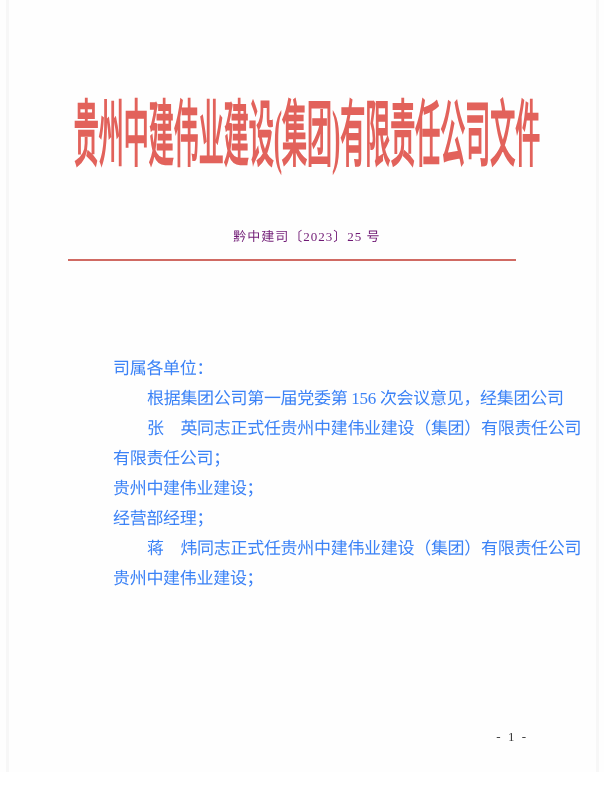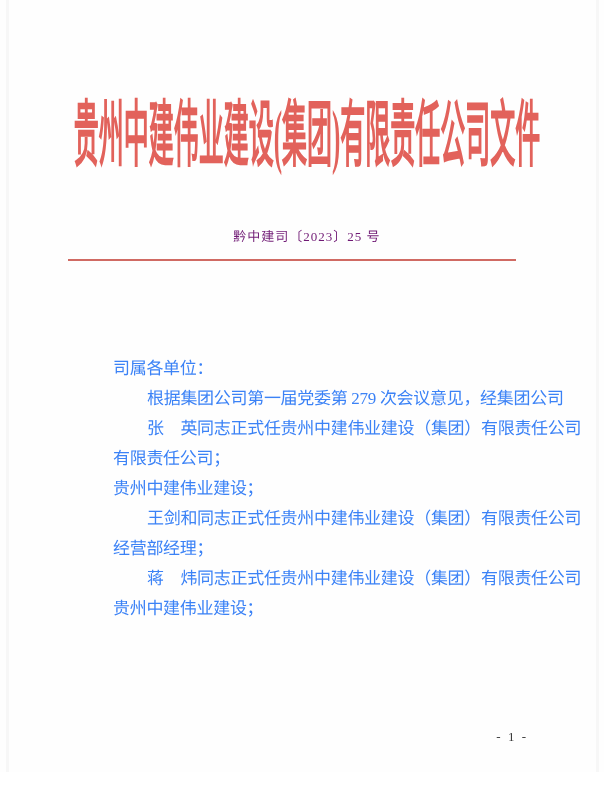--- a/index.html
+++ b/index.html
@@ -128,25 +128,24 @@
     <span class="stretch">贵州中建伟业建设(集团)有限责任公司文件</span>
   </div>
 
   <div class="doc-number">黔中建司〔2023〕25 号</div>
 
   <div class="red-rule"></div>
 
 
   <div class="body-text">
     <div class="line">司属各单位：</div>
-    <div class="line indent">根据集团公司第一届党委第 279 次会议意见，经集团公司</div>
+    <div class="line indent">根据集团公司第一届党委第 156 次会议意见，经集团公司</div>
     <div class="line indent">张　英同志正式任贵州中建伟业建设（集团）有限责任公司</div>
     <div class="line">有限责任公司；</div>
     <div class="line">贵州中建伟业建设；</div>
-    <div class="line indent">王剑和同志正式任贵州中建伟业建设（集团）有限责任公司</div>
     <div class="line">经营部经理；</div>
     <div class="line indent">蒋　炜同志正式任贵州中建伟业建设（集团）有限责任公司</div>
     <div class="line">贵州中建伟业建设；</div>
   </div>
 
   <div class="page-number">- 1 -</div>
 
 </div>
 
 </body></html>

